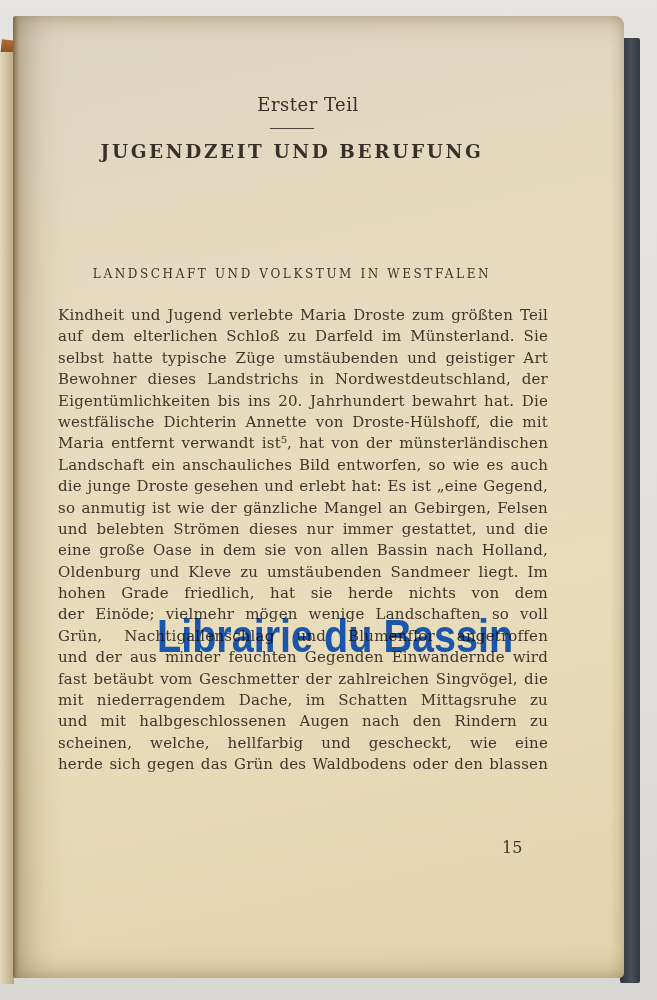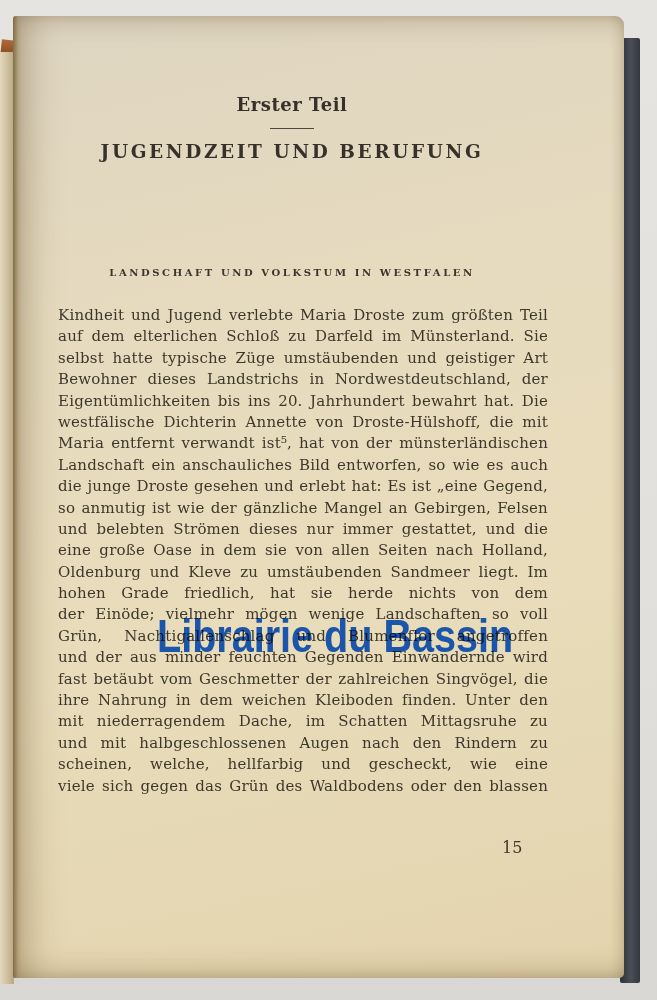--- a/index.html
+++ b/index.html
@@ -59,25 +59,24 @@
   }
   .headings {
     position: absolute;
     left: 34px; top: 0;
     width: 490px;
     text-align: center;
     color: #37312a;
   }
   .part-heading {
     position: absolute;
-    left: 0; top: 78px;
+    left: 16px; top: 78px;
     width: 100%;
     font-size: 18px;
     letter-spacing: 0.5px;
-    font-weight: bold;
   }
   .part-rule {
     position: absolute;
     left: 50%; top: 112px;
     width: 44px; height: 1px;
     margin-left: -22px;
     background: #4e463c;
   }
   .chapter-title {
     position: absolute;
@@ -85,22 +84,22 @@
     width: 100%;
     font-size: 18.5px;
     letter-spacing: 2.6px;
     white-space: nowrap;
     font-weight: bold;
   }
   .section-heading {
     position: absolute;
     left: 0; top: 251px;
     width: 100%;
-    font-size: 10px;
-    font-weight: bold;
+    font-size: 12px;
+    font-weight: normal;
     letter-spacing: 2.6px;
     color: #3b352c;
     white-space: nowrap;
   }
   .body-text {
     position: absolute;
     left: 45px; top: 289px;
     width: 490px;
     font-size: 15px;
     letter-spacing: 0.2px;
@@ -159,32 +158,31 @@
         <div class="bodyline">auf dem elterlichen Schloß zu Darfeld im Münsterland. Sie</div>
         <div class="bodyline">selbst hatte typische Züge umstäubenden und geistiger Art der</div>
         <div class="bodyline">Bewohner dieses Landstrichs in Nordwestdeutschland, der viele</div>
         <div class="bodyline">Eigentümlichkeiten bis ins 20. Jahrhundert bewahrt hat. Die</div>
         <div class="bodyline">westfälische Dichterin Annette von Droste-Hülshoff, die mit</div>
         <div class="bodyline">Maria entfernt verwandt ist⁵, hat von der münsterländischen</div>
         <div class="bodyline">Landschaft ein anschauliches Bild entworfen, so wie es auch</div>
         <div class="bodyline">die junge Droste gesehen und erlebt hat: Es ist „eine Gegend, die</div>
         <div class="bodyline">so anmutig ist wie der gänzliche Mangel an Gebirgen, Felsen</div>
         <div class="bodyline">und belebten Strömen dieses nur immer gestattet, und die wie</div>
-        <div class="bodyline">eine große Oase in dem sie von allen Seiten nach Holland,</div>
+        <div class="bodyline">eine große Oase in dem sie von allen Bassin nach Holland,</div>
         <div class="bodyline">Oldenburg und Kleve zu umstäubenden Sandmeer liegt. Im</div>
         <div class="bodyline">hohen Grade friedlich, hat sie herde nichts von dem Charakter</div>
         <div class="bodyline">der Einöde; vielmehr mögen wenige Landschaften so voll</div>
         <div class="bodyline">Grün, Nachtigallenschlag und Blumenflor angetroffen werden,</div>
         <div class="bodyline">und der aus minder feuchten Gegenden Einwandernde wird</div>
         <div class="bodyline">fast betäubt vom Geschmetter der zahlreichen Singvögel, die</div>
-        <div class="bodyline">ihre Nahrung in dem weichen Kleiboden finden. Unter den</div>
         <div class="bodyline">mit niederragendem Dache, im Schatten Mittagsruhe zu halten</div>
         <div class="bodyline">und mit halbgeschlossenen Augen nach den Rindern zu schauen</div>
         <div class="bodyline">scheinen, welche, hellfarbig und gescheckt, wie eine Damwild-</div>
-        <div class="bodyline">viele sich gegen das Grün des Waldbodens oder den blassen</div>
+        <div class="bodyline">herde sich gegen das Grün des Waldbodens oder den blassen</div>
       </div>
 
     <div class="page-number">15</div>
   </div>
 
   <div class="watermark" style="color: rgb(29, 99, 234);">Librairie du Bassin</div>
 
 </div>
 
 </body></html>

